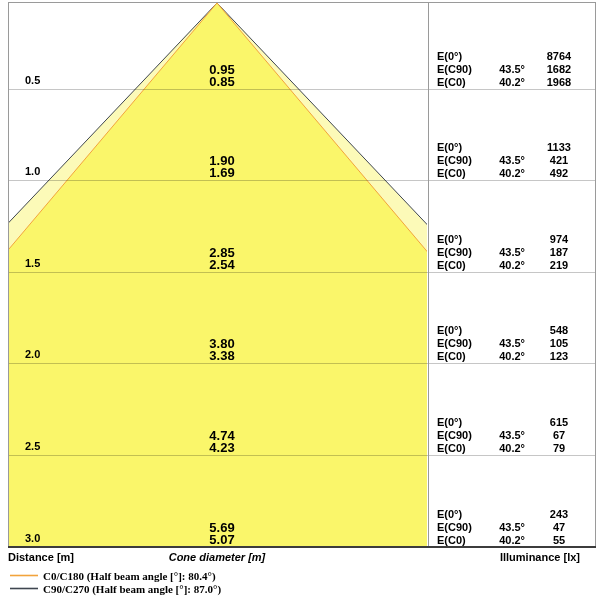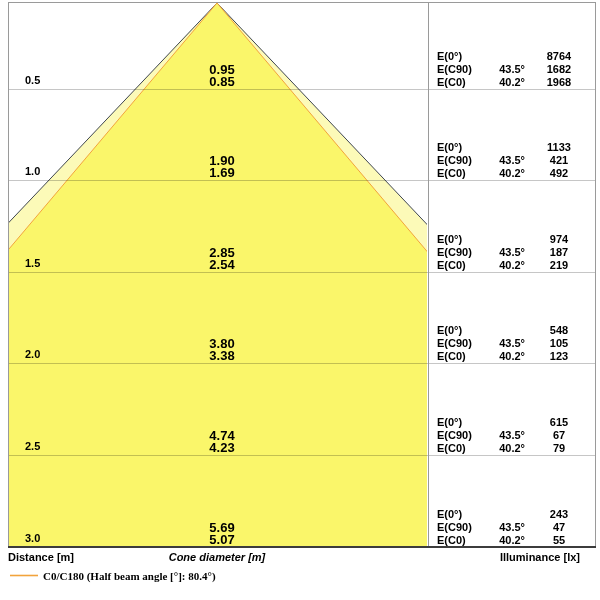--- a/index.html
+++ b/index.html
@@ -199,15 +199,21 @@
   <div class="axis-label ax-center">Cone diameter [m]</div>
   <div class="axis-label ax-right">Illuminance [lx]</div>
 
   <div class="legend">
     <div class="legend-row">
       <svg width="28" height="5">
           <line x1="0" y1="2.5" x2="28" y2="2.5" stroke-width="1.6" stroke="#F2A33C"></line>
         </svg>
       <span class="legend-text">C0/C180 (Half beam angle [°]: 80.4°)</span>
     </div>
+    <div class="legend-row">
+      <svg width="28" height="5">
+          <line x1="0" y1="2.5" x2="28" y2="2.5" stroke-width="1.6" stroke="#3F4650"></line>
+        </svg>
+      <span class="legend-text">C90/C270 (Half beam angle [°]: 87.0°)</span>
+    </div>
   </div>
 
 </div>
 
 </body></html>

